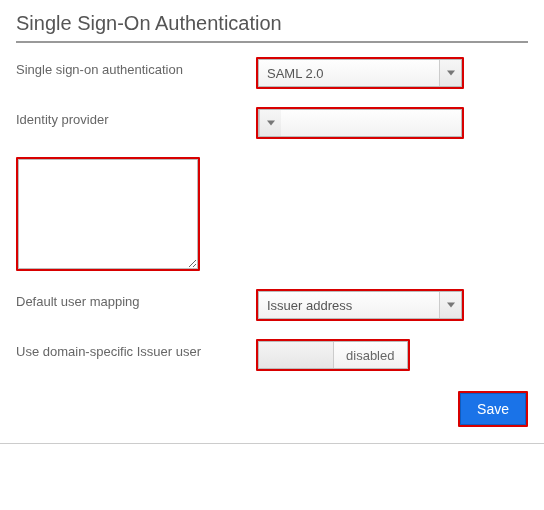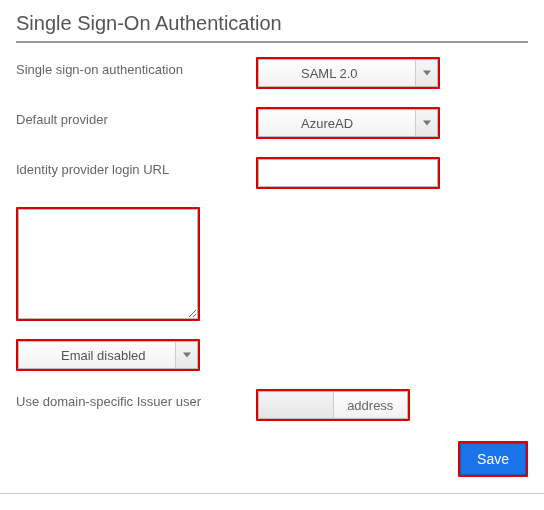--- a/index.html
+++ b/index.html
@@ -38,29 +38,28 @@
   }
   .ctl {
     flex: 1;
   }
   .hl {
     border: 2px solid #d80000;
     display: inline-block;
     border-radius: 1px;
   }
   .select-wrap {
-    width: 180px;
+    width: 204px;
     height: 28px;
     background: linear-gradient(#fefefe,#f2f2f2);
     border: 1px solid #bbb;
     display: flex;
     align-items: center;
     position: relative;
     cursor: pointer;
-    padding-left: 34px;
   }
   .select-text {
     padding: 0 8px;
     color: #555;
     flex: 1;
   }
   .select-arrow {
     width: 22px;
     height: 100%;
     display: flex;
@@ -154,79 +153,69 @@
             <svg viewBox="0 0 10 6">
                 <polygon points="0,0 10,0 5,6" fill="#777"></polygon>
               </svg>
           </span>
         </div>
       </div>
     </div>
   </div>
 
   <div class="row">
-    <div class="lbl">Default provider</div>
+    <div class="lbl">Identity provider</div>
     <div class="ctl">
       <div class="hl">
         <div class="select-wrap">
-          <span class="select-text">AzureAD</span>
           <span class="select-arrow">
             <svg viewBox="0 0 10 6">
                 <polygon points="0,0 10,0 5,6" fill="#777"></polygon>
               </svg>
           </span>
         </div>
       </div>
     </div>
   </div>
 
-  <div class="row">
-    <div class="lbl">Identity provider login URL</div>
-    <div class="ctl">
-      <div class="hl">
-        <div class="input-wrap">
-          <input type="text" value="" style="">
-        </div>
-      </div>
-    </div>
-  </div>
 
 
   <div class="row">
     <div class="ctl">
       <div class="hl">
         <div class="ta-wrap">
           <textarea style=""></textarea>
         </div>
       </div>
     </div>
   </div>
 
   <div class="row">
+    <div class="lbl">Default user mapping</div>
     <div class="ctl">
       <div class="hl">
         <div class="select-wrap">
-          <span class="select-text">Email disabled</span>
+          <span class="select-text">Issuer address</span>
           <span class="select-arrow">
             <svg viewBox="0 0 10 6">
                 <polygon points="0,0 10,0 5,6" fill="#777"></polygon>
               </svg>
           </span>
         </div>
       </div>
     </div>
   </div>
 
   <div class="row">
     <div class="lbl">Use domain-specific Issuer user</div>
     <div class="ctl">
       <div class="hl">
         <div class="toggle-wrap">
           <div class="toggle-half knob"></div>
-          <div class="toggle-half">address</div>
+          <div class="toggle-half">disabled</div>
         </div>
       </div>
     </div>
   </div>
 
   <div class="save-row">
     <div class="hl">
       <button class="save-btn">Save</button>
     </div>
   </div>

